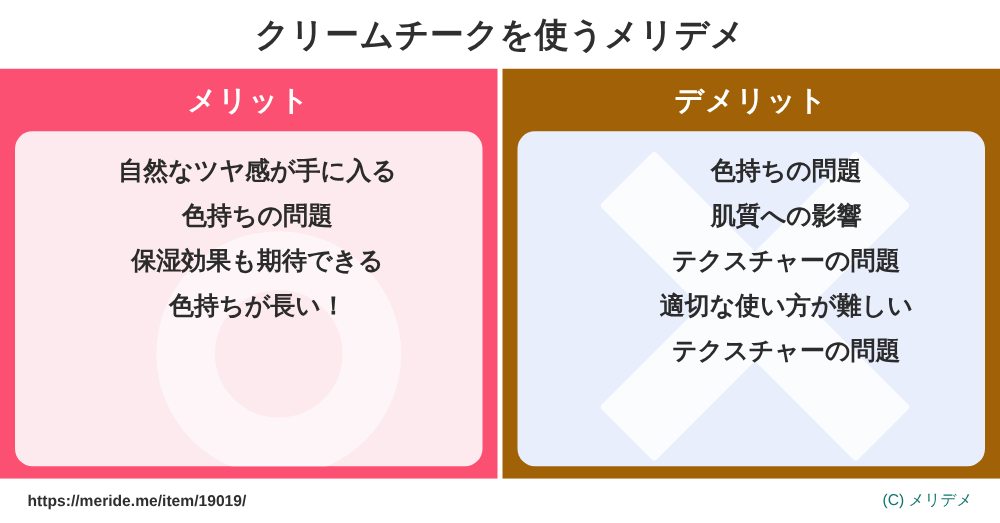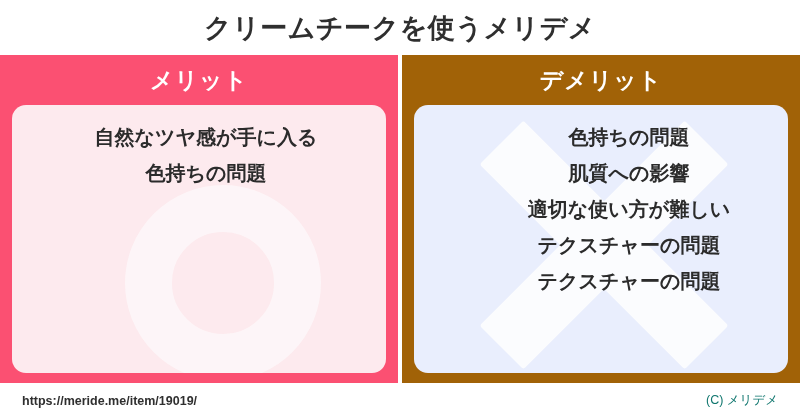--- a/index.html
+++ b/index.html
@@ -193,38 +193,40 @@
 
     <div class="panel panel-merit">
       <div class="panel-header">
         <div class="panel-header-text">メリット</div>
       </div>
       <div class="card card-merit">
         <div class="watermark wm-circle"></div>
         <ul class="item-list list-merit">
           <li>自然なツヤ感が手に入る</li>
           <li>色持ちの問題</li>
+          <li>保湿効果も期待できる</li>
+          <li>色持ちが長い！</li>
         </ul>
       </div>
     </div>
 
     <div class="panel panel-demerit">
       <div class="panel-header">
         <div class="panel-header-text">デメリット</div>
       </div>
       <div class="card card-demerit">
         <div class="watermark wm-cross">
           <span class="bar-a"></span>
           <span class="bar-b"></span>
         </div>
         <ul class="item-list list-demerit">
           <li>色持ちの問題</li>
           <li>肌質への影響</li>
+          <li>テクスチャーの問題</li>
           <li>適切な使い方が難しい</li>
-          <li>テクスチャーの問題</li>
           <li>テクスチャーの問題</li>
         </ul>
       </div>
     </div>
 
   </div>
 
   <div class="footer">
     <div class="footer-url">https://meride.me/item/19019/</div>
     <div class="footer-copy">(C) メリデメ</div>

